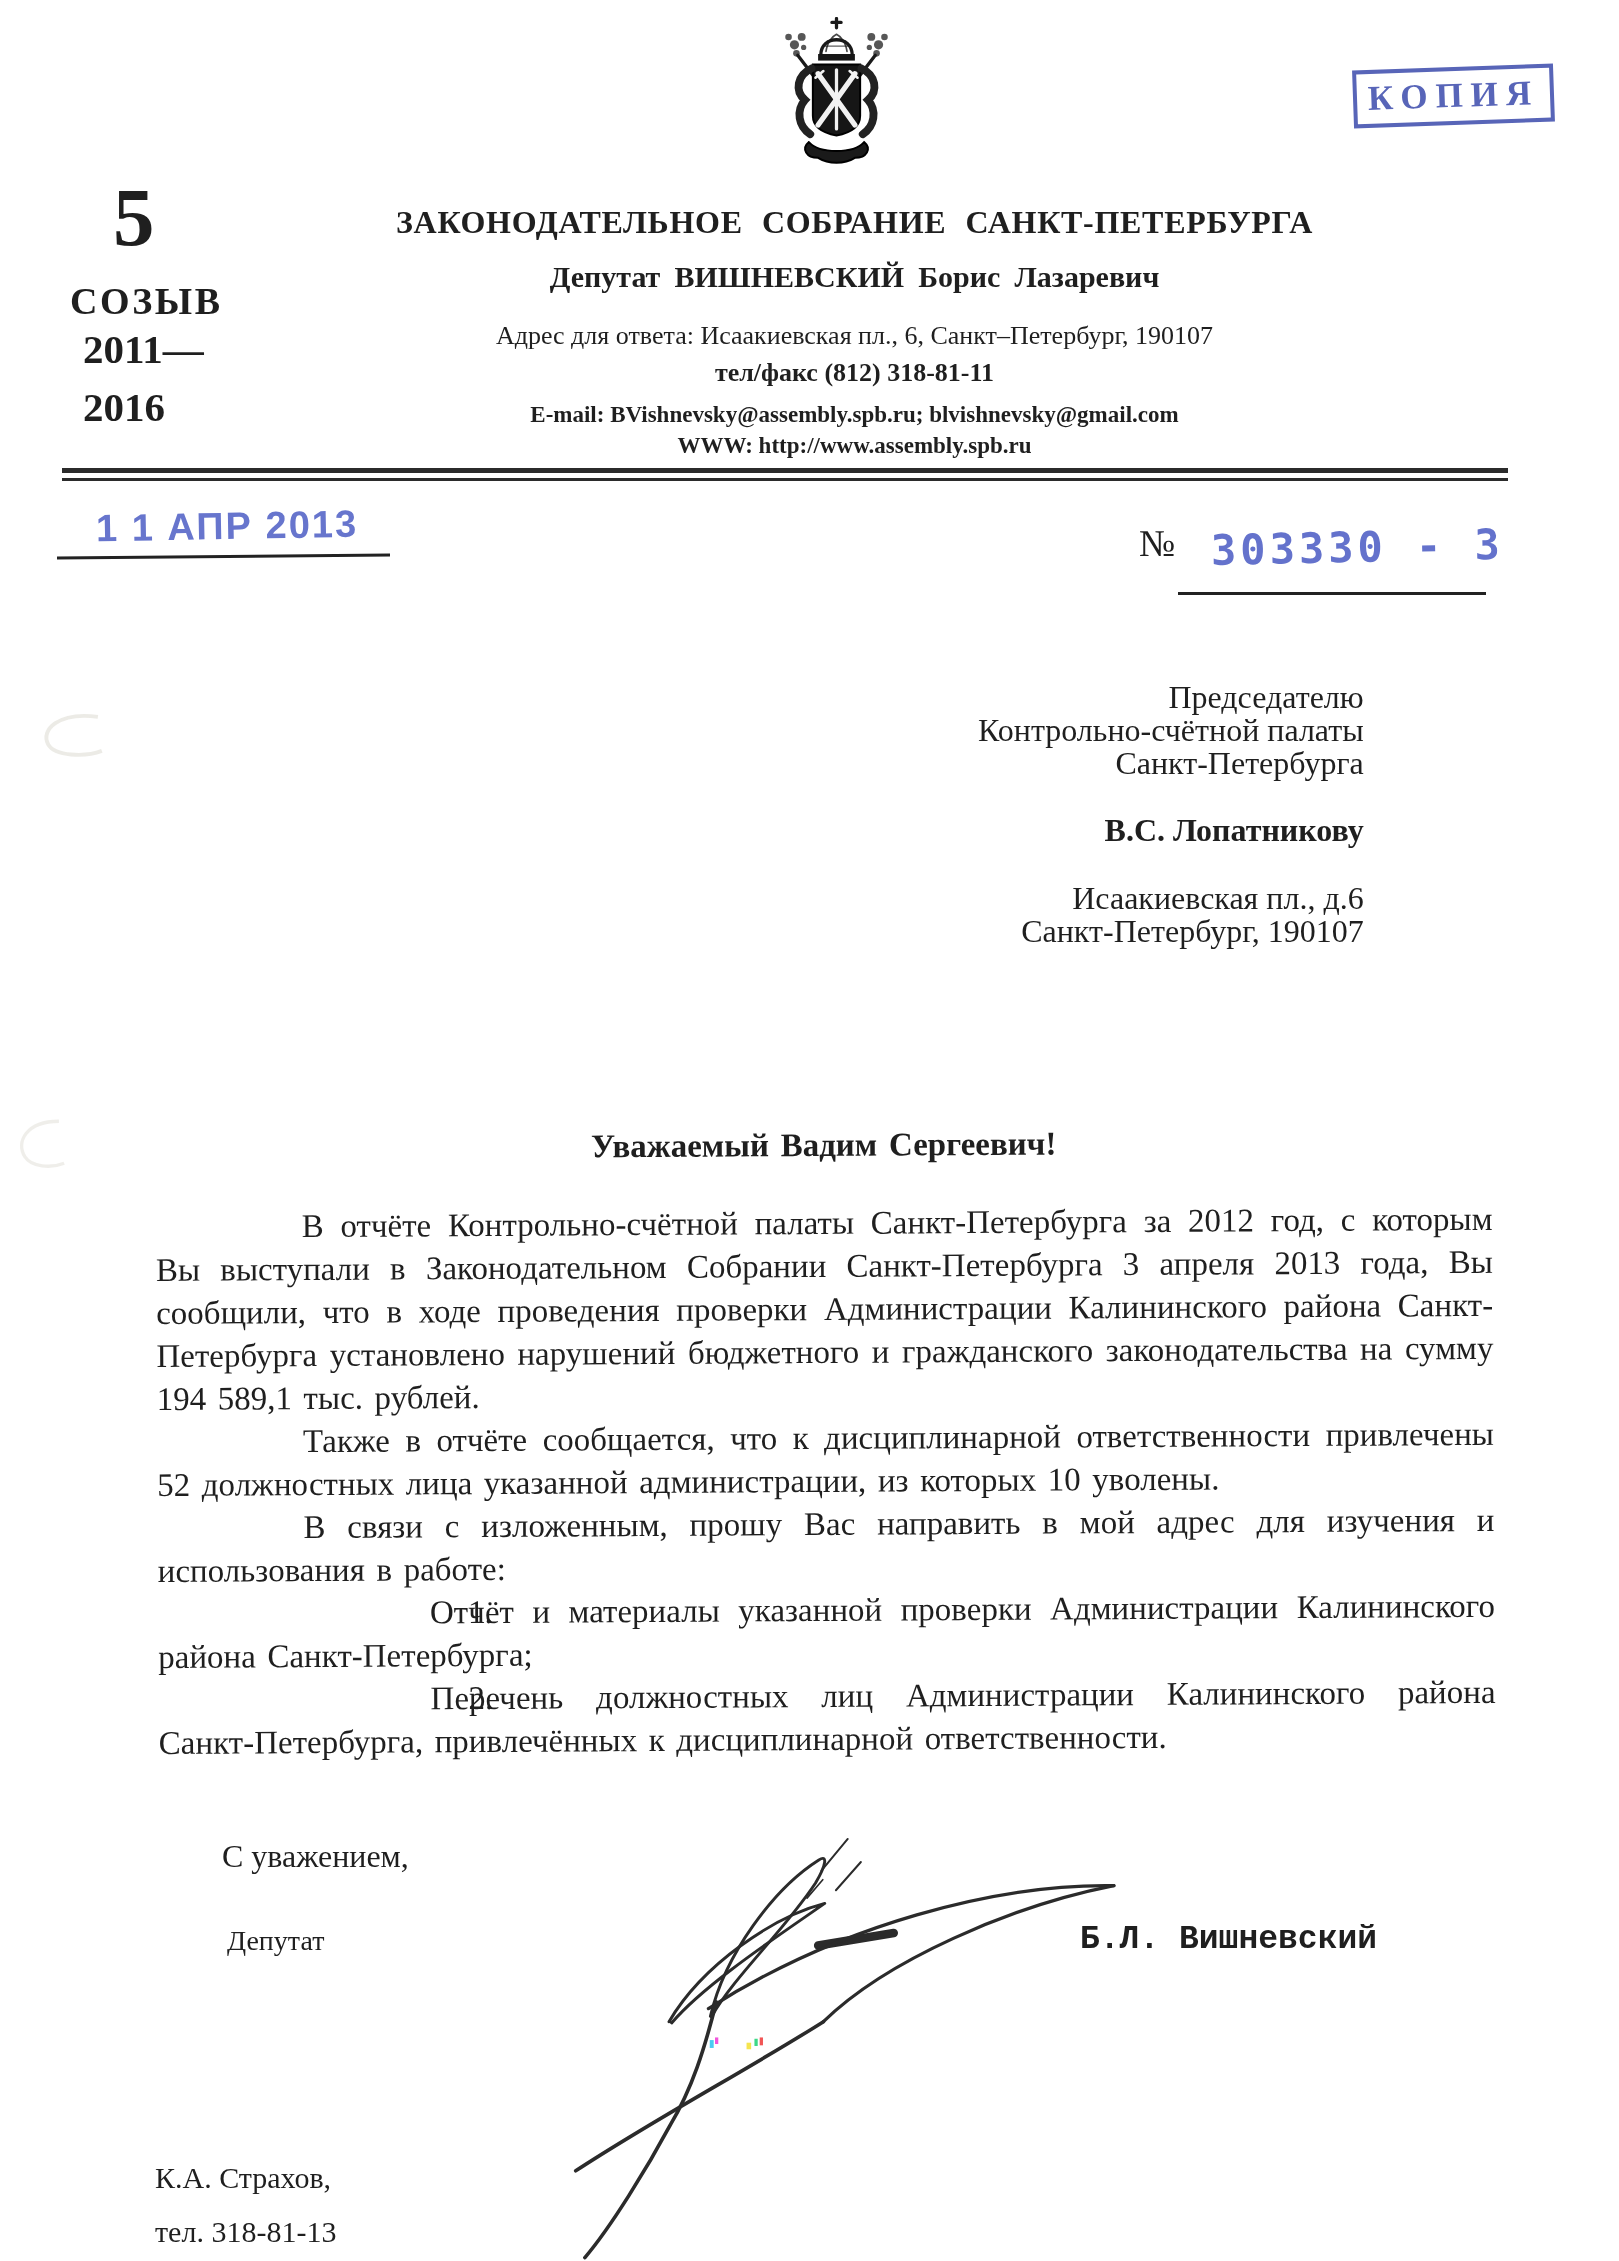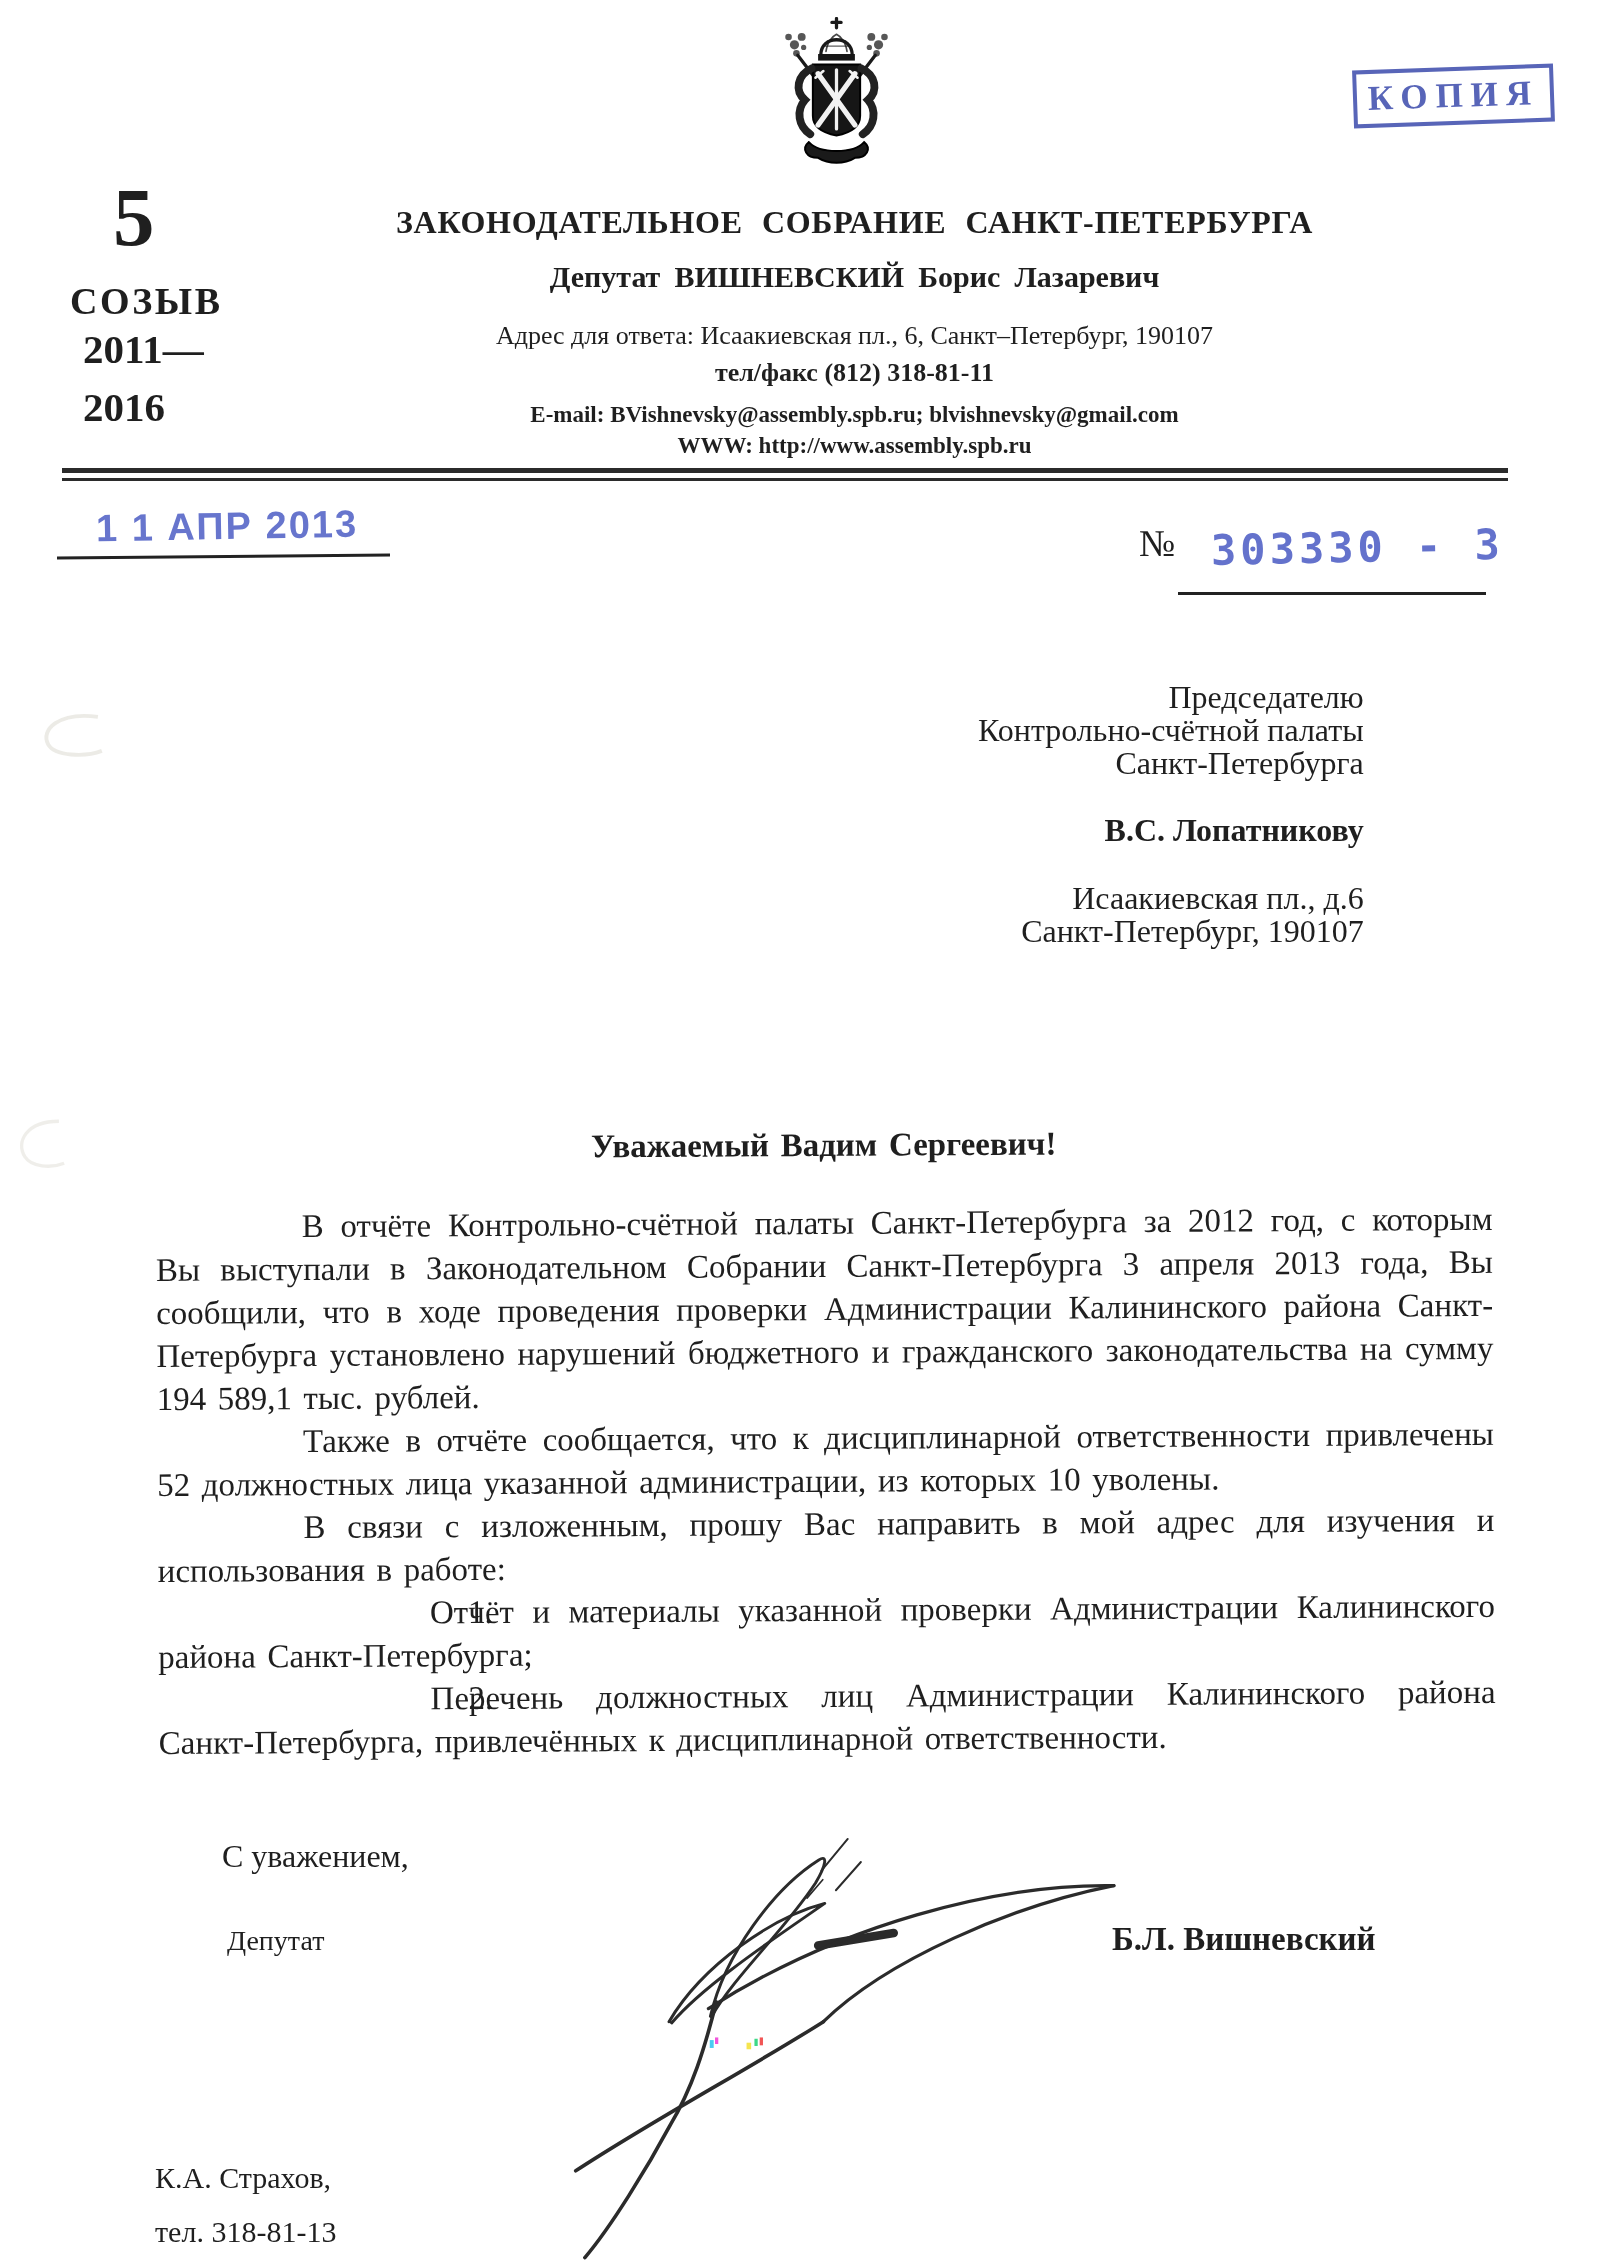--- a/index.html
+++ b/index.html
@@ -70,21 +70,21 @@
     transform: rotate(-0.35deg); transform-origin: left top;
   }
   .letter-body p { margin: 0; text-indent: 146px; }
   .salutation { text-align: center; font-weight: bold; text-indent: 0 !important; margin-bottom: 35px !important; }
   .list-item  { text-indent: 155px !important; }
   .li-num { display: inline-block; width: 117px; }
 
   
   .closing   { left: 222px;  top: 1838px; font-size: 32px; }
   .sig-title { left: 227px;  top: 1925px; font-size: 28px; }
-  .sig-name  { left: 1112px; top: 1921px; font-size: 33px; font-weight: bold; }
+  .sig-name  { left: 1080px; top: 1921px; font-size: 33px; font-weight: bold; font-family: Liberation Mono, monospace; }
 
   
   .footer-name  { left: 155px; top: 2161px; font-size: 30px; }
   .footer-phone { left: 155px; top: 2215px; font-size: 30px; }
 </style>
 </head>
 <body>
 
 <div class="page">
 

